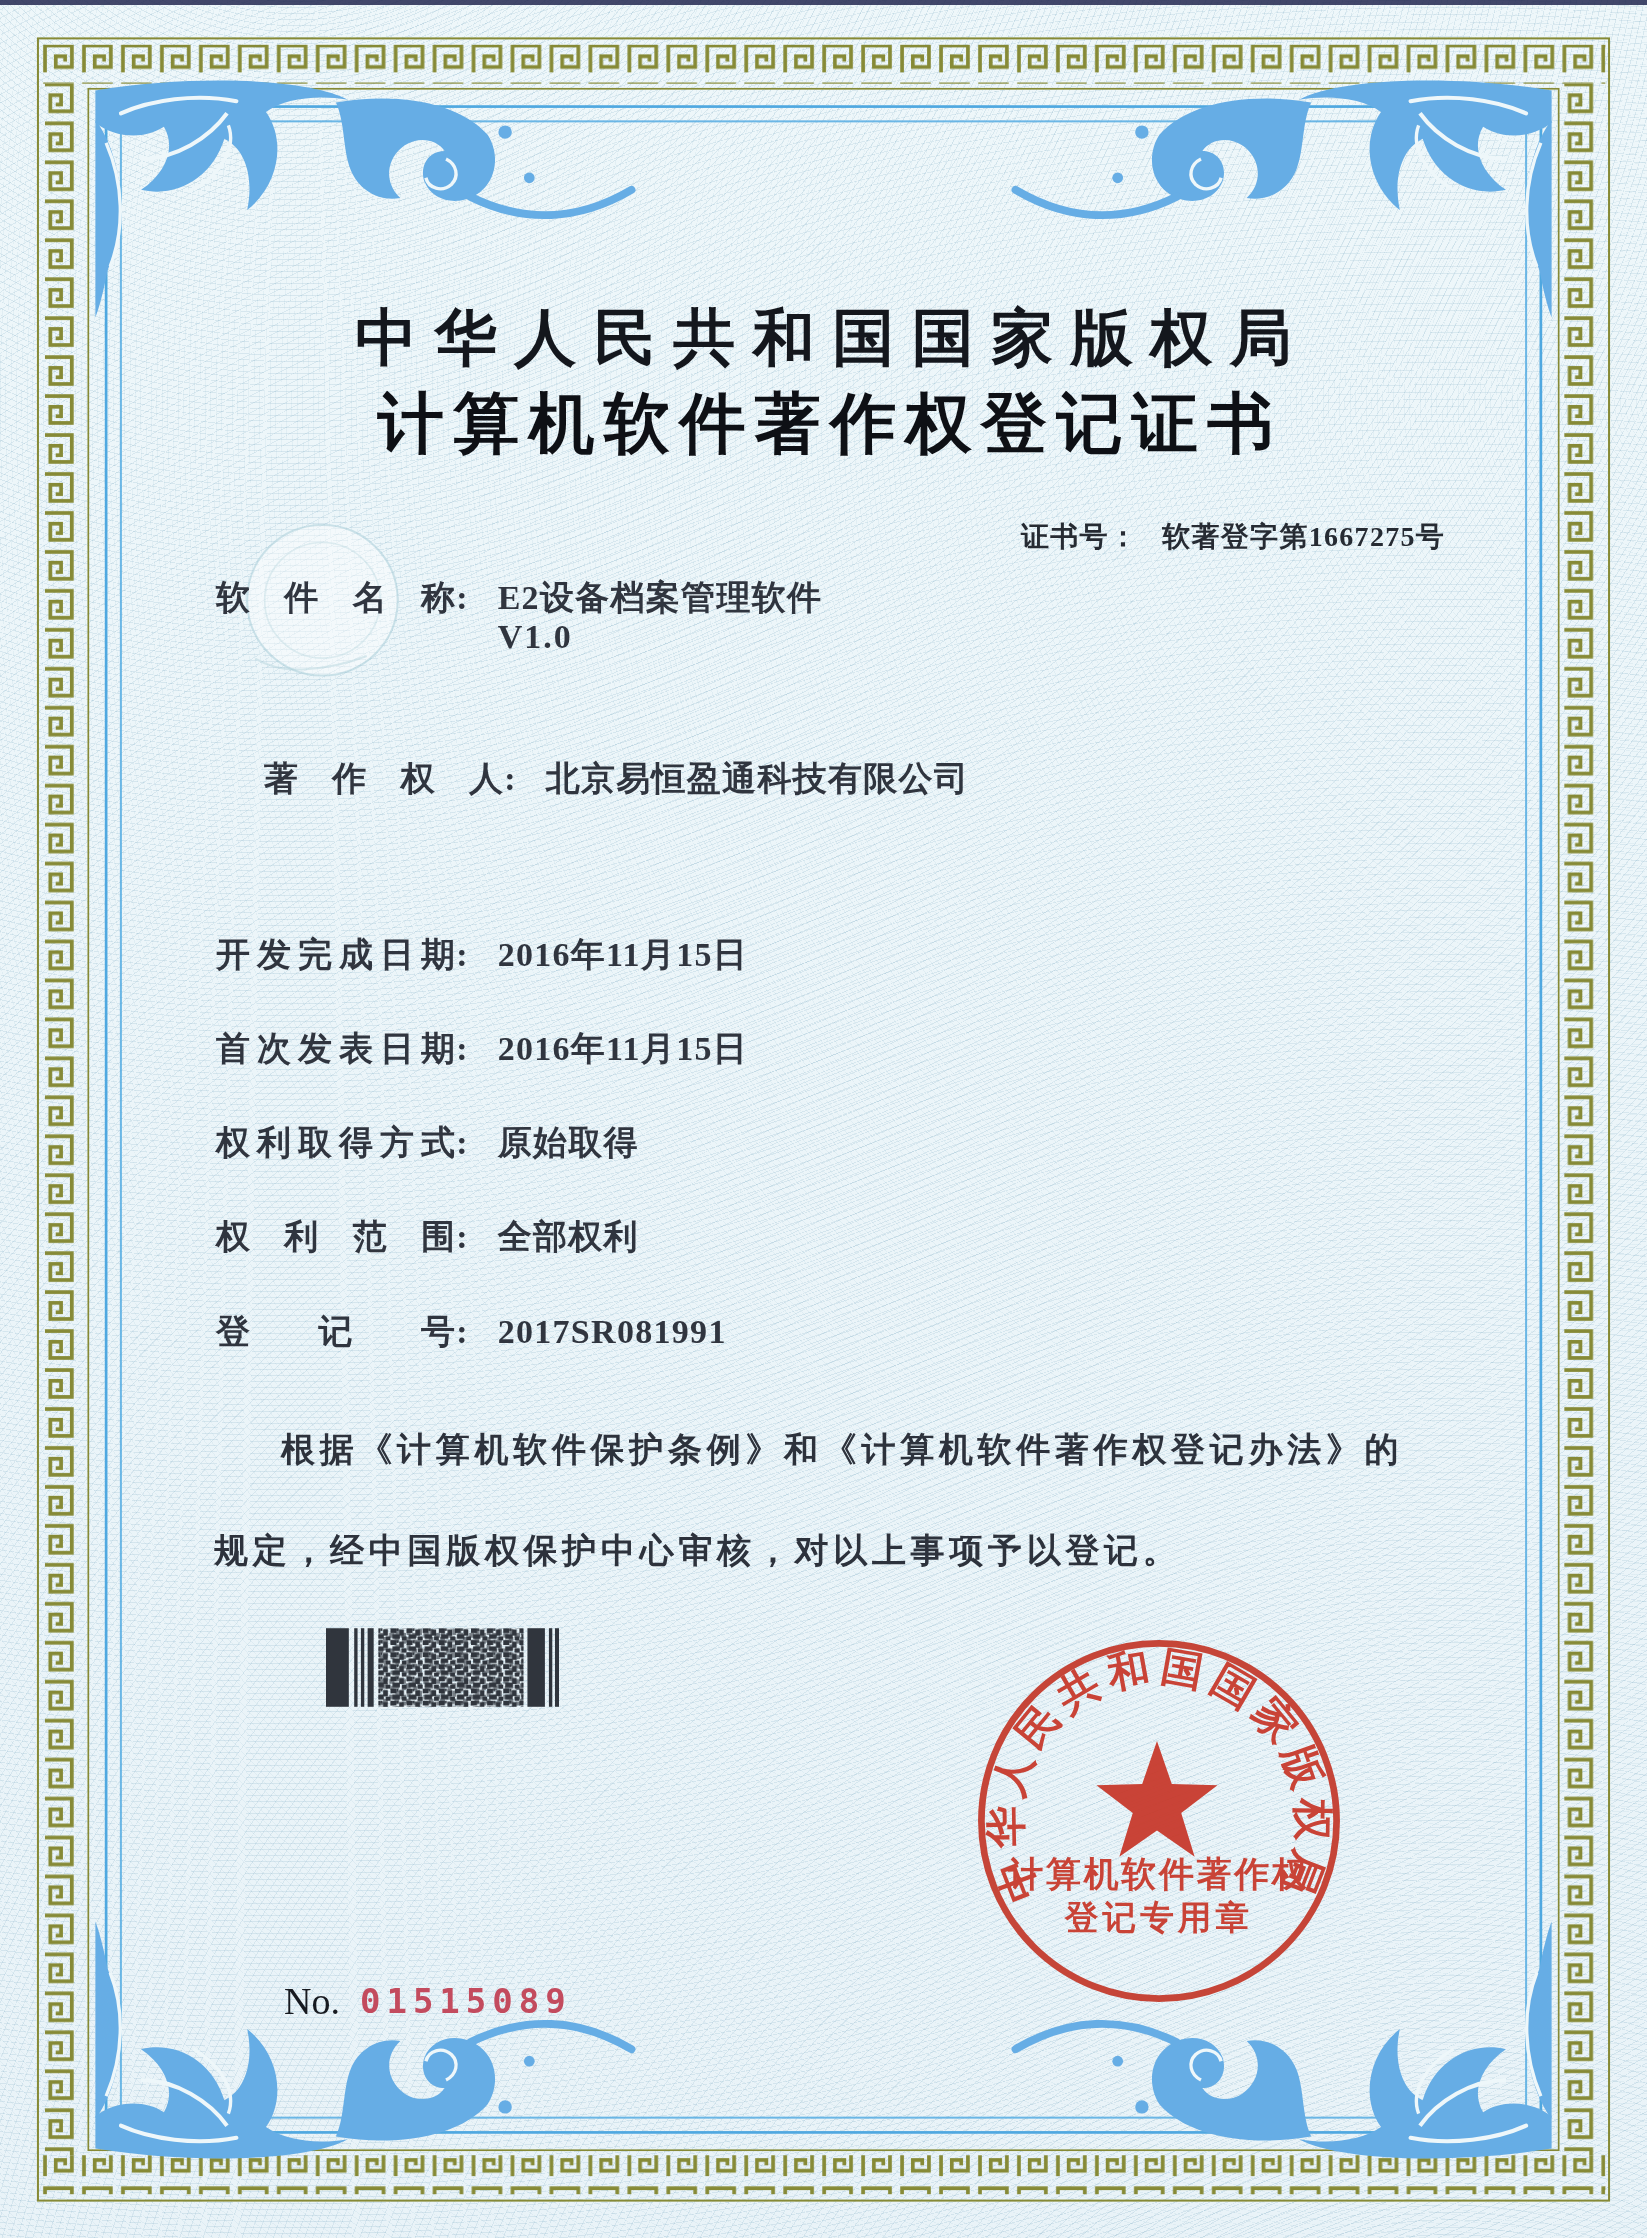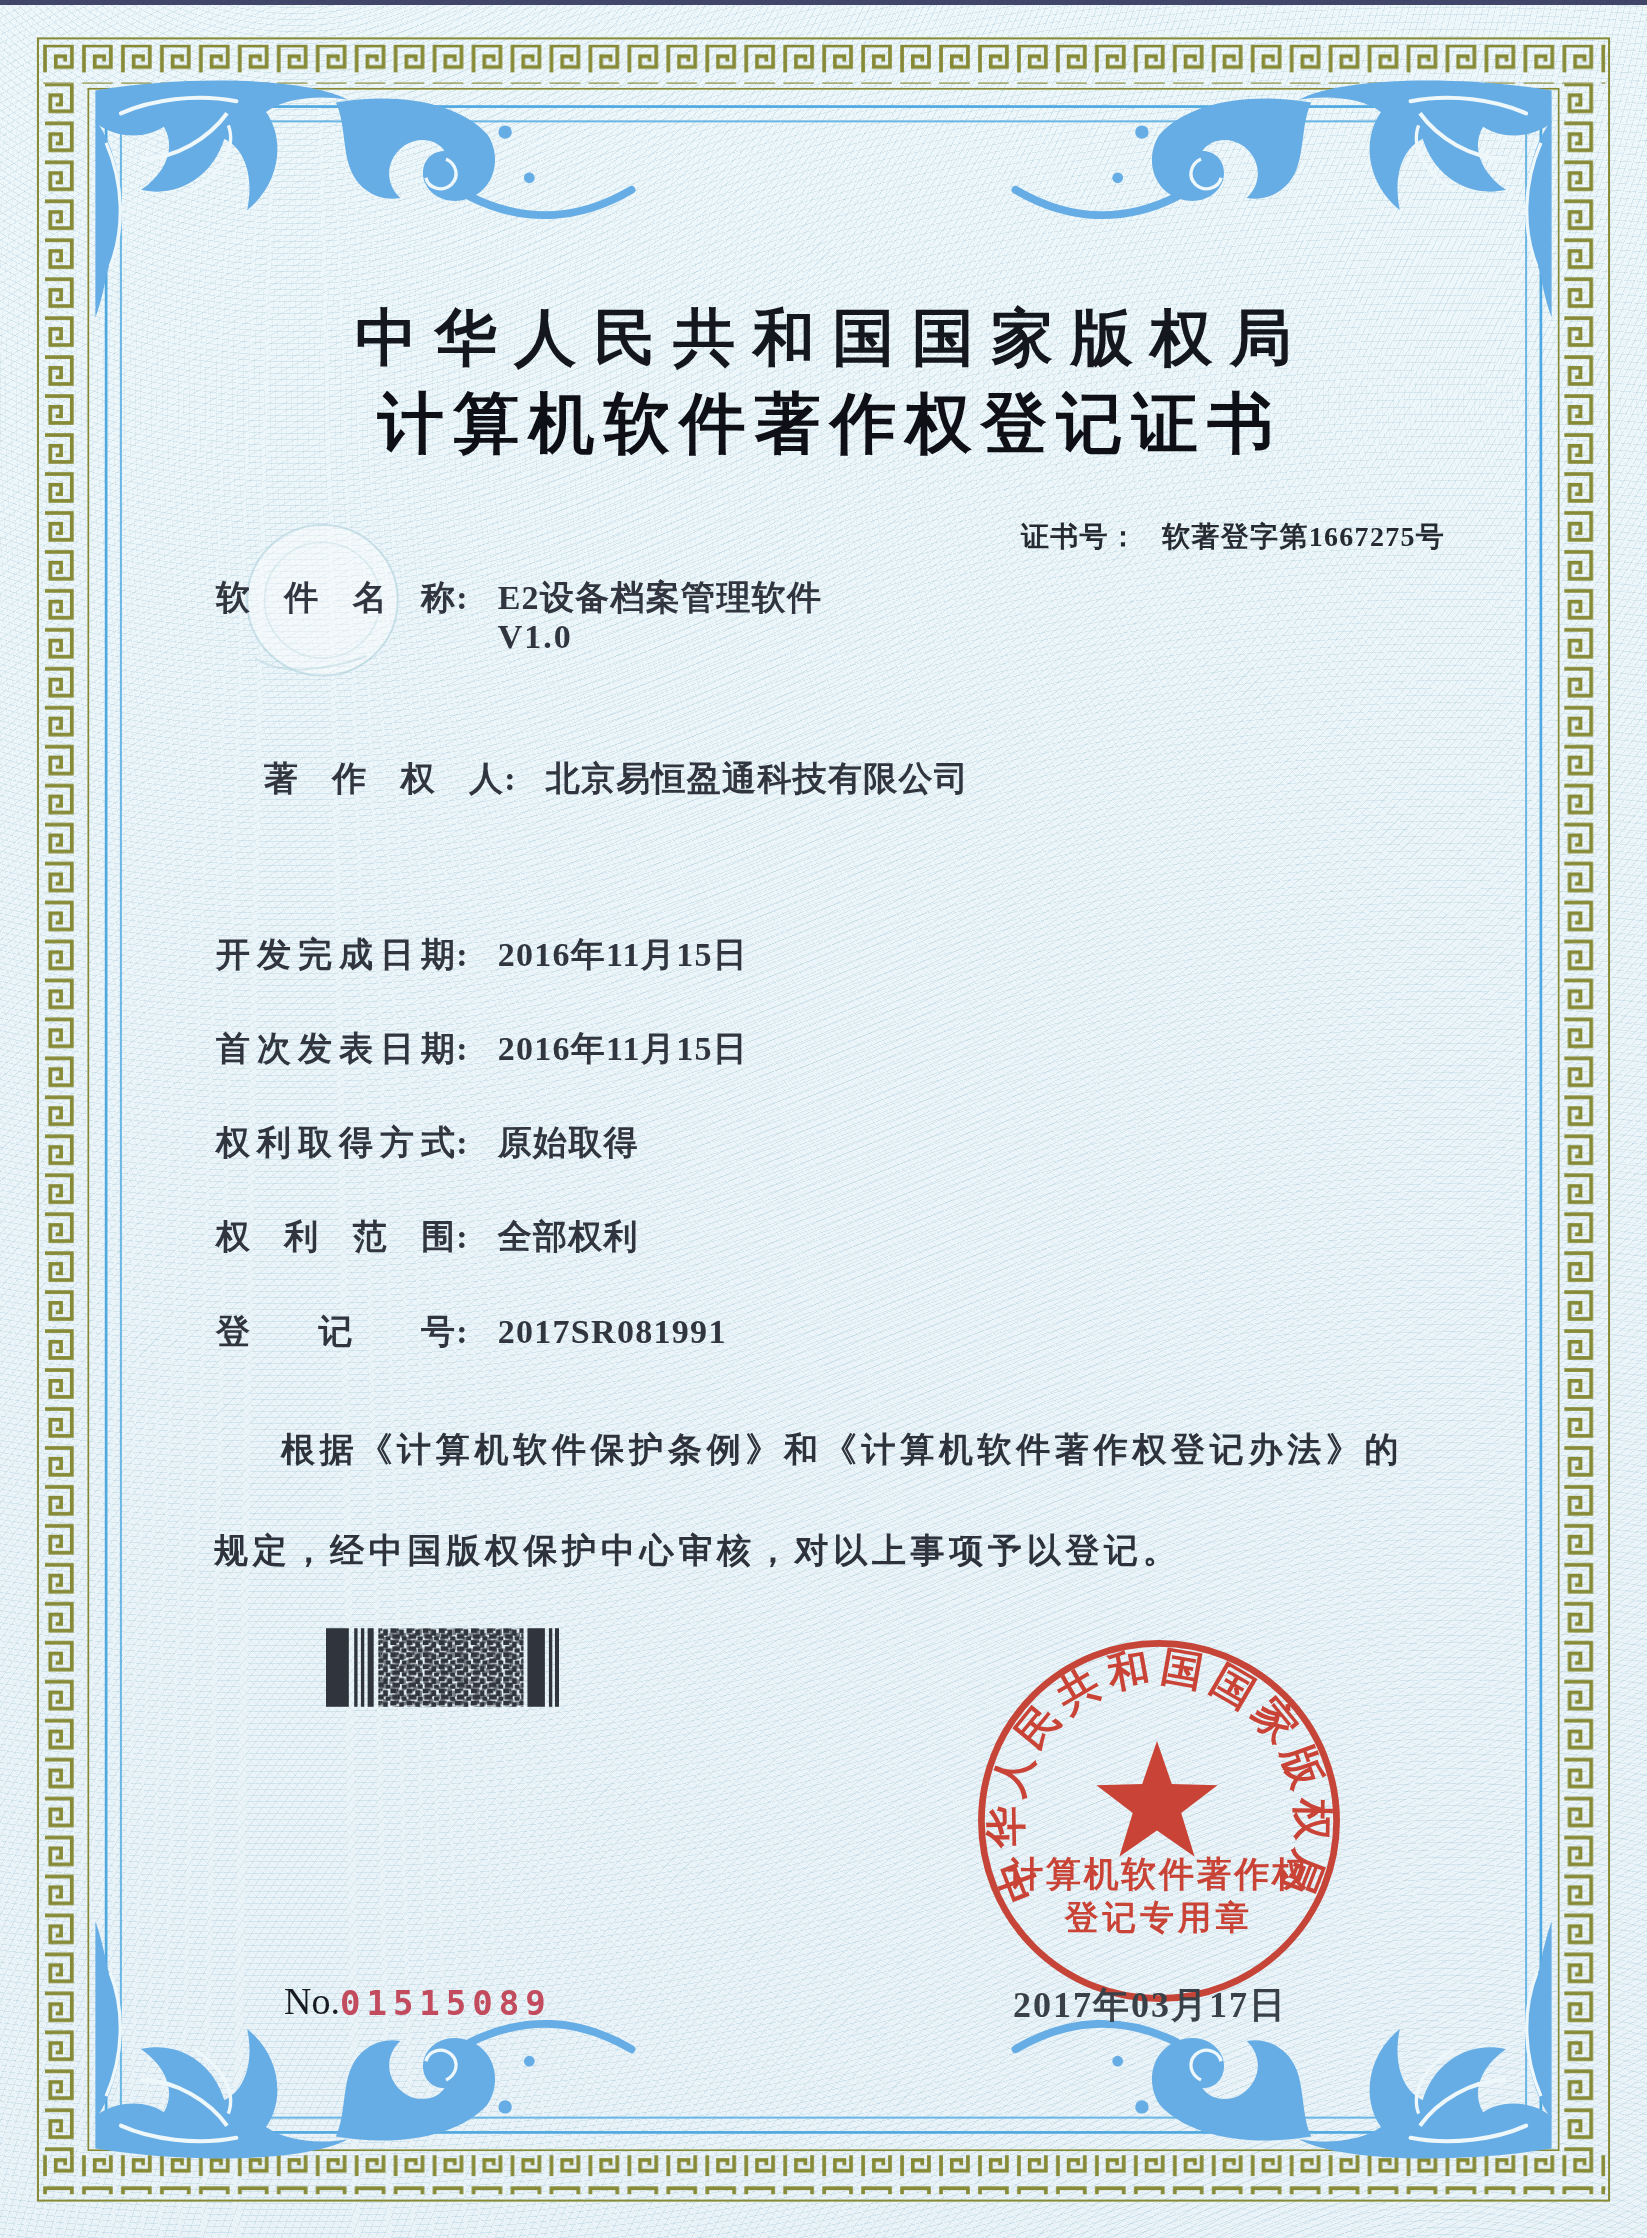--- a/index.html
+++ b/index.html
@@ -45,21 +45,21 @@
 
   .statement{position:absolute;left:214px;width:1230px;font-size:34px;color:#2d323c;
     font-weight:600;letter-spacing:4.7px;line-height:1.2;}
   .st1{top:1430px;text-indent:67px;}
   .st2{top:1531px;}
 
   .issue-date{
     position:absolute;left:935px;top:1981px;width:430px;text-align:center;
     font-size:36px;color:#3a4048;font-weight:600;letter-spacing:2px;z-index:6;
   }
-  .serial{position:absolute;left:284px;top:1979px;display:flex;align-items:flex-end;z-index:6;}
+  .serial{position:absolute;left:284px;top:1979px;display:flex;align-items:center;gap:20px;z-index:6;}
   .serial-label{font-size:38px;color:#171a20;}
   .serial-number{font-family:"DejaVu Sans Mono","Liberation Mono",monospace;
     font-size:34px;color:#c34b5e;letter-spacing:6px;font-weight:600;}
 
   .seal-svg{left:974px;top:1636px;z-index:5;opacity:.94;}
   .barcode-svg{left:326px;top:1628px;}
 </style>
 </head>
 <body>
 
@@ -201,21 +201,20 @@
     </defs>
     <circle cx="275" cy="275" r="264" fill="none" stroke="#c43b2d" stroke-width="10"></circle>
     <polygon fill="#c8392b" points="272,156 294,220 362,222 308,263 328,328 272,289 216,328 236,263 182,222 250,220"></polygon>
     <text font-size="62" font-weight="bold" fill="#c8392b" letter-spacing="11" text-anchor="middle" font-family="Liberation Serif, DejaVu Serif, serif">
       <textPath href="#arcpath" startOffset="650">中华人民共和国国家版权局</textPath>
     </text>
     <text x="275" y="372" font-size="52" font-weight="bold" fill="#c8392b" text-anchor="middle" letter-spacing="4" font-family="Liberation Serif, DejaVu Serif, serif">计算机软件著作权</text>
     <text x="275" y="436" font-size="50" font-weight="bold" fill="#c8392b" text-anchor="middle" letter-spacing="6" font-family="Liberation Serif, DejaVu Serif, serif">登记专用章</text>
   </svg>
 
-  <div class="issue-date">2017年03月17日</div>
 
   <div class="serial">
     <span class="serial-label">No.</span>
     <span class="serial-number">01515089</span>
   </div>
 
 </div>
 
 
 </body></html>

